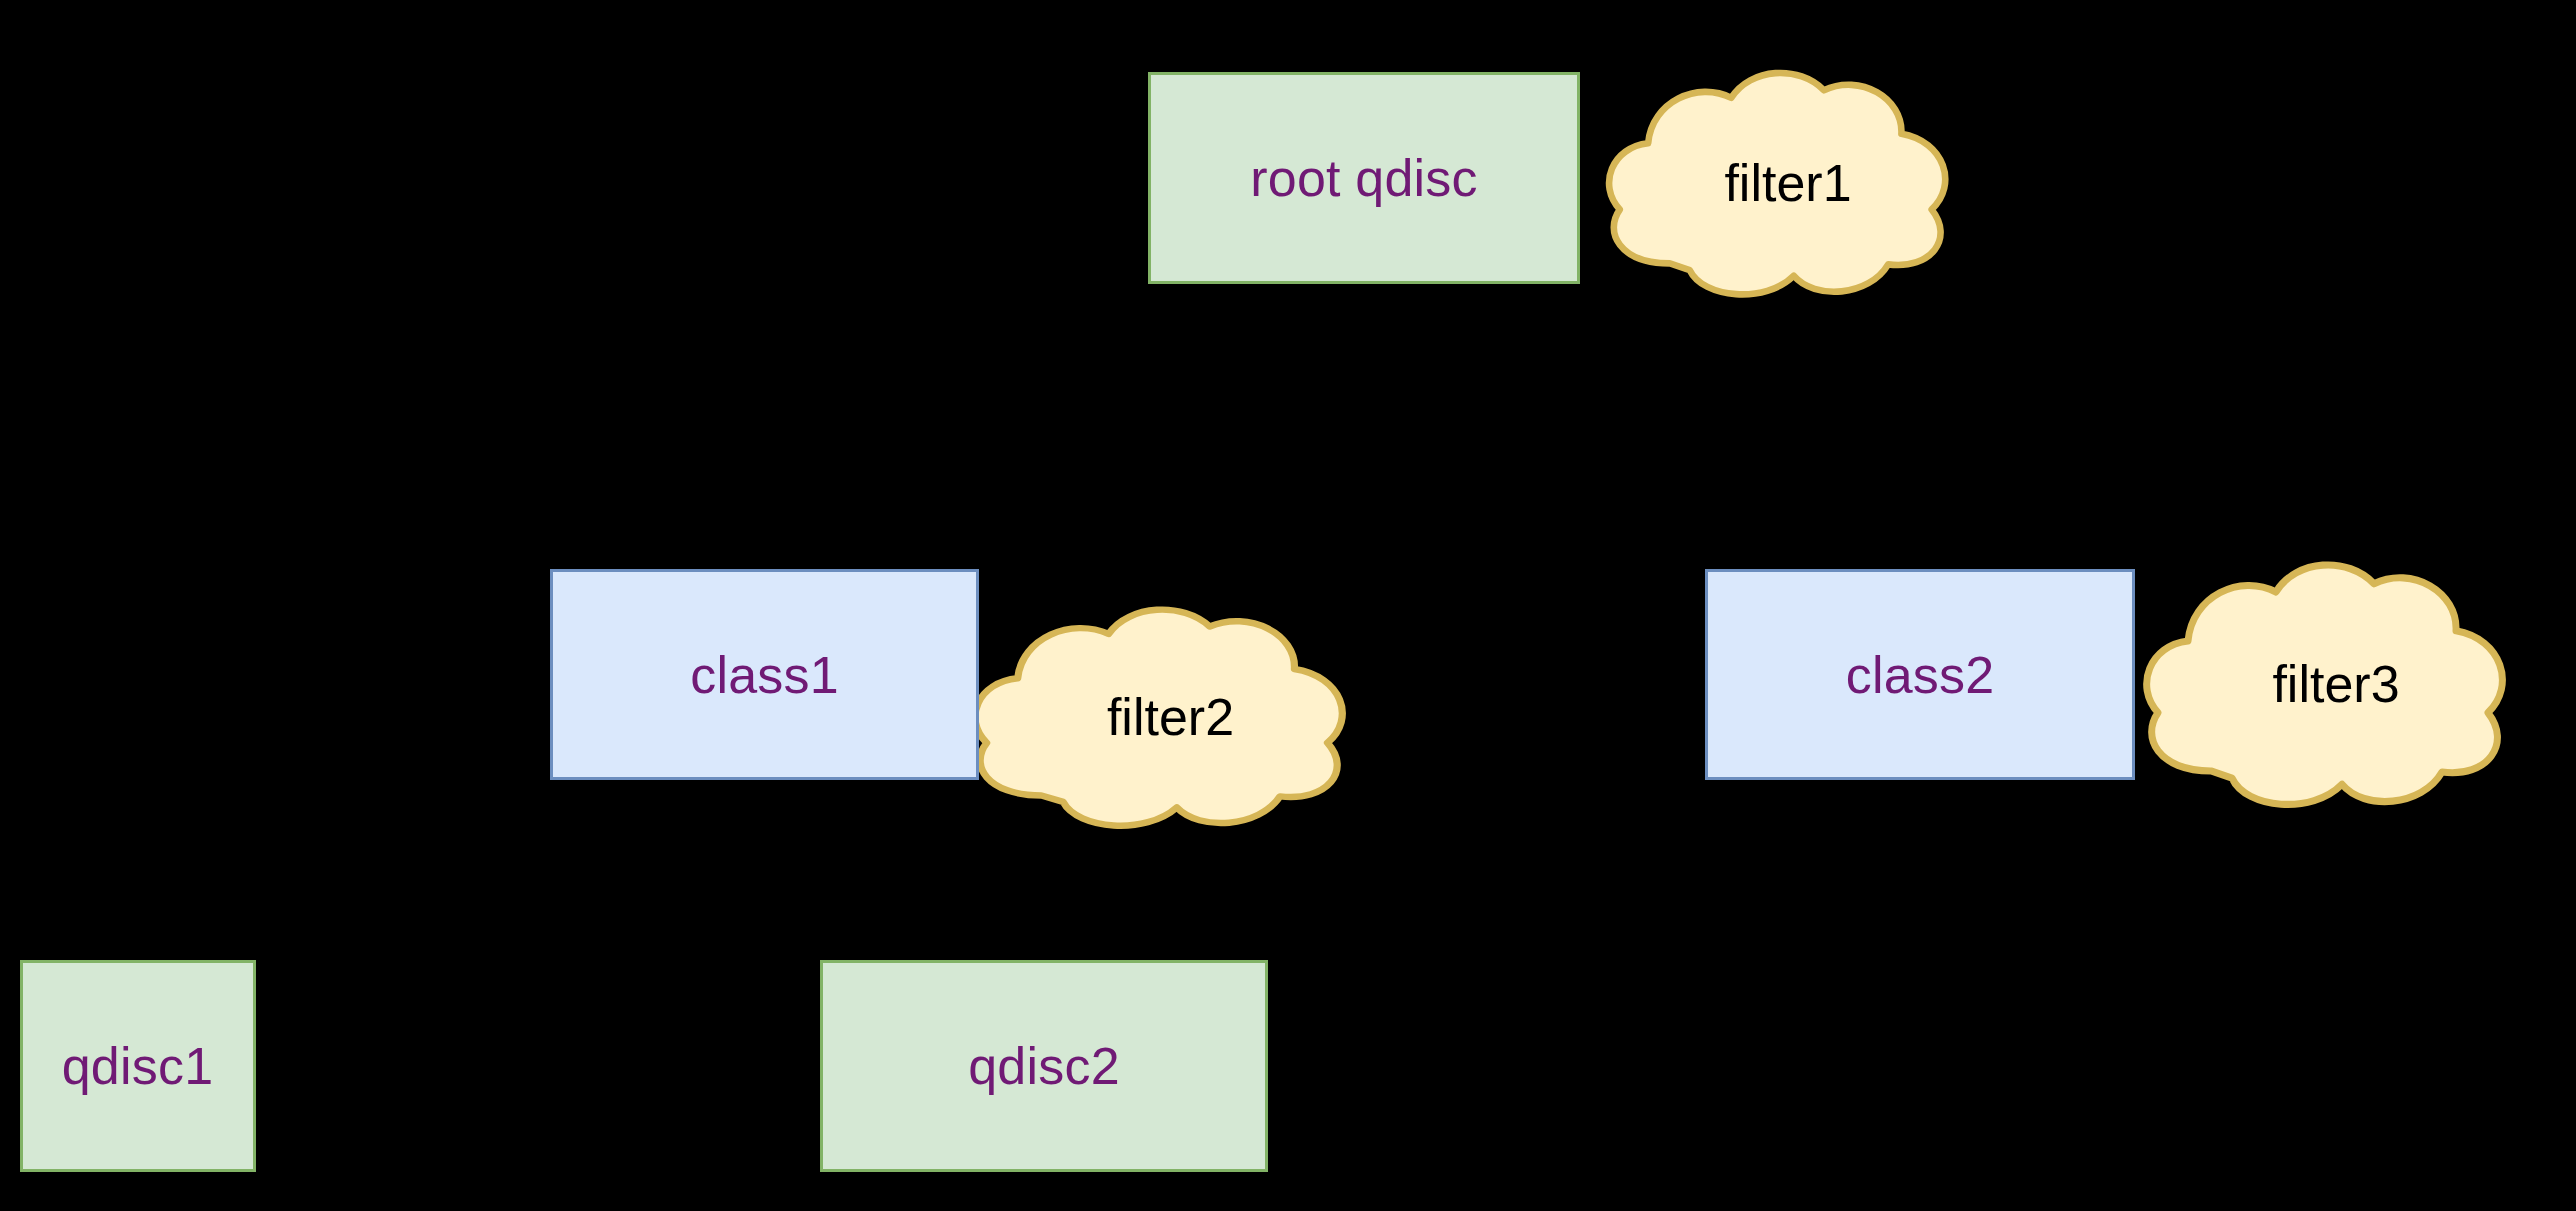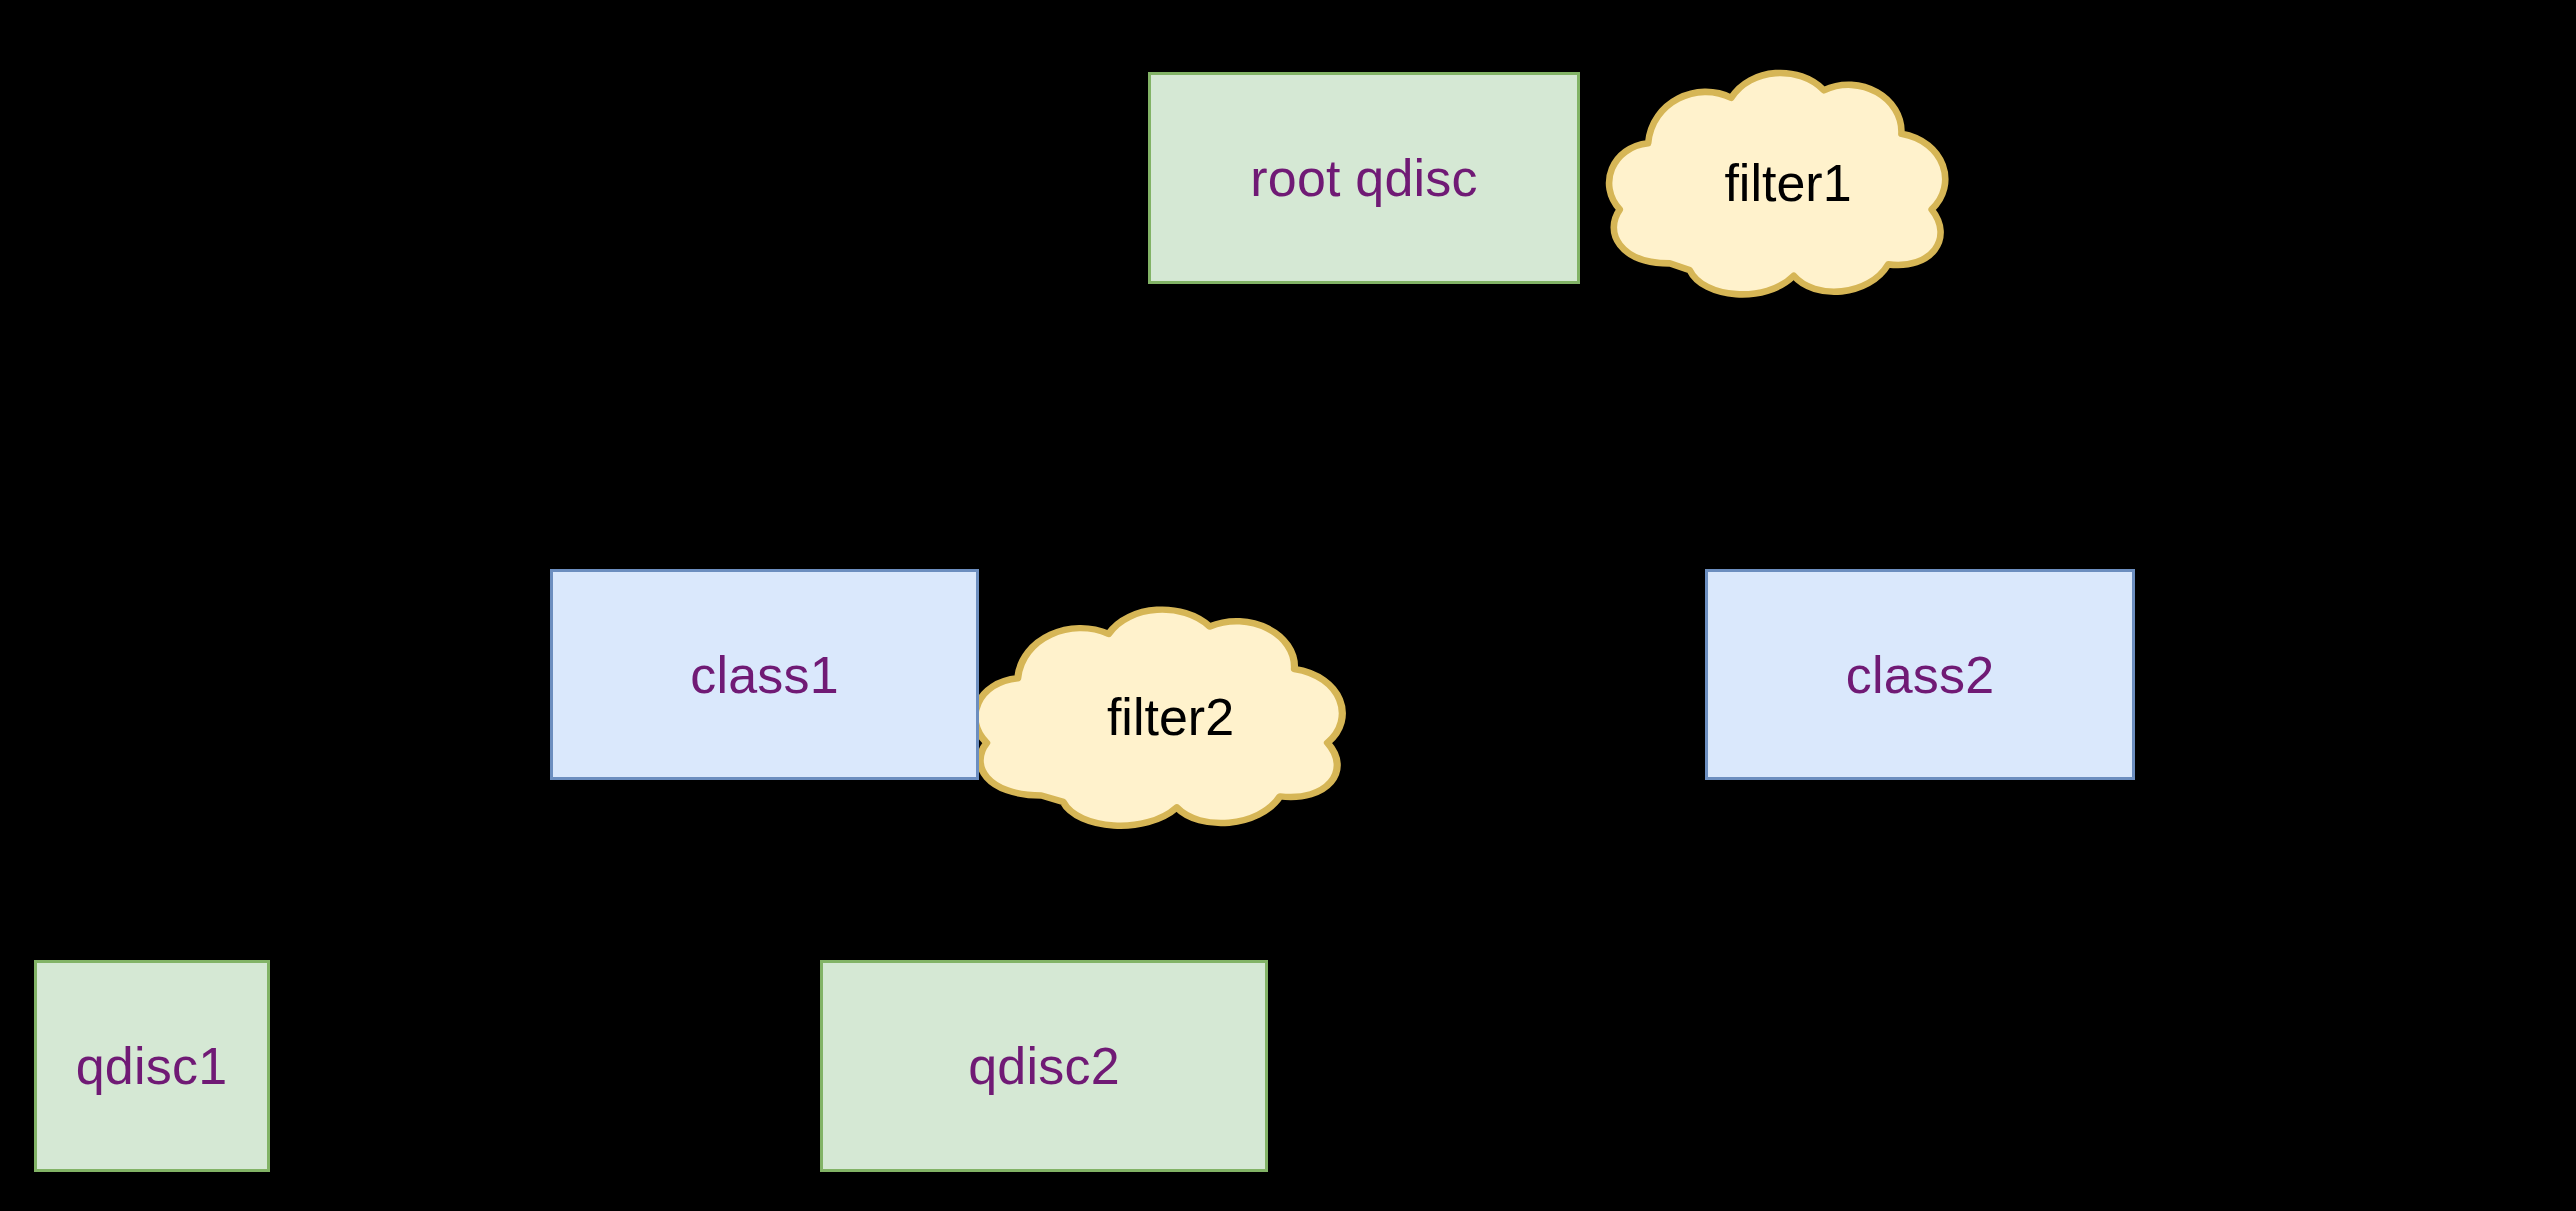--- a/index.html
+++ b/index.html
@@ -126,34 +126,50 @@
                C 276 14 322 40 320 78
                C 366 86 380 132 352 158
                C 376 188 352 222 306 216
                C 286 250 228 254 206 228
                C 176 258 110 252 96 222
                Z" fill="#FFF2CC" stroke="#D6B656" stroke-width="7" stroke-linejoin="round"></path>
     </svg>
     <div class="cloud-label">filter2</div>
   </div>
 
+  <div class="cloud" id="cloud-filter3" style="left: 2136px; top: 551px; width: 400px; height: 266px;">
+    <svg viewBox="0 0 400 260" preserveAspectRatio="none">
+      <path d="M 75 215
+               C 22 215 5 182 22 158
+               C -2 132 14 92 52 88
+               C 56 44 104 22 140 40
+               C 160 8 212 5 238 32
+               C 276 14 322 40 320 78
+               C 366 86 380 132 352 158
+               C 376 188 352 222 306 216
+               C 286 250 228 254 206 228
+               C 176 258 110 252 96 222
+               Z" fill="#FFF2CC" stroke="#D6B656" stroke-width="7" stroke-linejoin="round"></path>
+    </svg>
+    <div class="cloud-label">filter3</div>
+  </div>
 
   <div class="node-box qdisc" id="box-root_qdisc" style="left: 1148px; top: 72px; width: 432px; height: 212px;">
     <span>root qdisc</span>
   </div>
 
   <div class="node-box klass" id="box-class1" style="left: 526px; top: 569px; width: 429px; height: 211px;">
     <span>class1</span>
   </div>
 
   <div class="node-box klass" id="box-class2" style="left: 1681px; top: 569px; width: 430px; height: 211px;">
     <span>class2</span>
   </div>
 
-  <div class="node-box qdisc" id="box-qdisc1" style="left: 19.5px; top: 960px; width: 236px; height: 212px; margin-left: 14px;">
+  <div class="node-box qdisc" id="box-qdisc1" style="left: 19.5px; top: 960px; width: 236px; height: 212px;">
     <span>qdisc1</span>
   </div>
 
   <div class="node-box qdisc" id="box-qdisc2" style="left: 820px; top: 960px; width: 448px; height: 212px;">
     <span>qdisc2</span>
   </div>
 
 
 </div>
 

